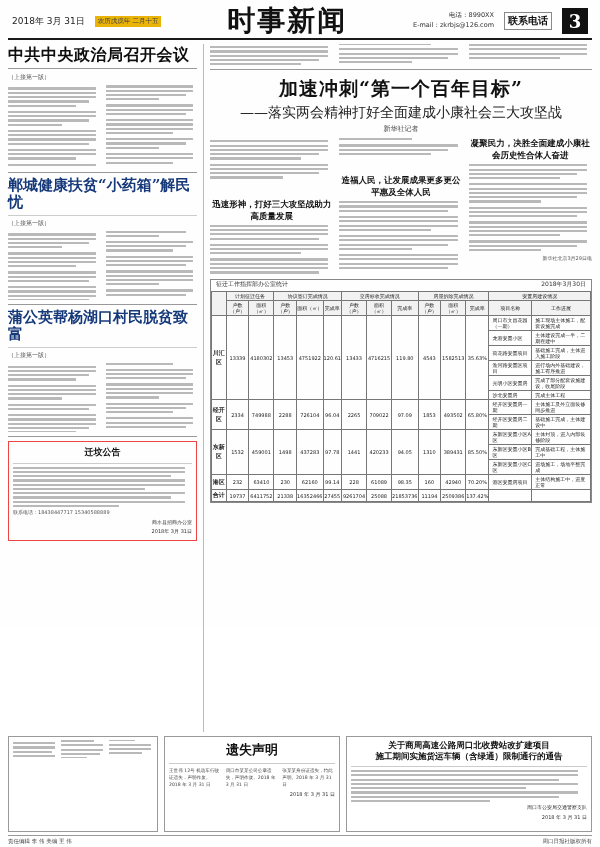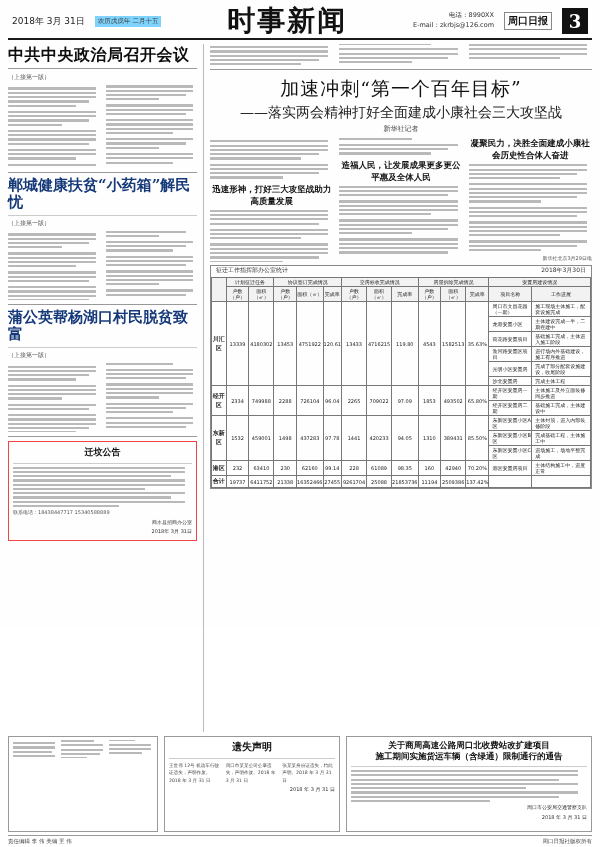--- a/index.html
+++ b/index.html
@@ -20,21 +20,21 @@
 
   
   .masthead {
     display:flex; align-items:center; justify-content:space-between;
     border-bottom:2px solid #1a1a1a;
     padding:2px 4px 4px 4px;
     height:34px;
   }
   .mh-left { font-size:8.5px; color:#222; display:flex; align-items:center; gap:10px;}
   .mh-date { font-size:9px; }
-  .mh-sub { font-size:6.5px; color:#444; background:#7dd3fc; padding:1px 3px;}
+  .mh-sub { font-size:6.5px; color:#444; background:#eab308; padding:1px 3px;}
   .mh-center { display:flex; align-items:center; gap:6px; }
   .mh-title {
     font-family:"DejaVu Serif", serif;
     font-weight:bold; font-size:28px; letter-spacing:2px;
     color:#111;
   }
   .mh-right { display:flex; align-items:center; gap:10px; font-size:6.5px; color:#333;}
   .mh-contact { text-align:right; line-height:1.5; }
   .mh-paper {
     font-family:"DejaVu Serif", serif;
@@ -74,25 +74,25 @@
   }
   .ln.s1 { width:96%; }
   .ln.s2 { width:88%; }
   .ln.s3 { width:74%; }
   .ln.s4 { width:59%; }
   .para { margin-bottom:4px; }
 
   .subhead {
     font-family:"DejaVu Serif", serif;
     font-weight:bold; font-size:8.5px; color:#111;
-    margin:5px 0 2px 0; text-align:center;
+    margin:20px 0 2px 0; text-align:center;
   }
   .big-title {
     font-family:"DejaVu Serif", serif;
-    font-weight:normal; font-size:19px; color:#111;
+    font-weight:bold; font-size:19px; color:#111;
     text-align:center; margin:6px 0 2px 0; letter-spacing:1px;
   }
   .big-sub {
     text-align:center; font-size:14px; color:#222; margin-bottom:2px;
     font-family:"DejaVu Serif", serif;
   }
   .big-agency { text-align:center; font-size:7px; color:#444; margin-bottom:4px; }
 
   
   .table-block { border:1px solid #888; margin-top:4px; }
@@ -110,21 +110,21 @@
   
   .bottom { display:flex; gap:6px; margin-top:4px; height:96px; }
   .notice { border:1px solid #999; padding:3px 4px; font-size:5.5px; line-height:1.5; }
   .n1 { width:150px; }
   .n2 { width:176px; }
   .n3 { flex:1; }
   .notice-title {
     text-align:center; font-family:"DejaVu Serif", serif; font-weight:bold;
     font-size:9px; margin-bottom:2px; color:#111;
   }
-  .notice-title.sm { font-size:10px;font-family:Liberation Mono, monospace; }
+  .notice-title.sm { font-size:13px; }
   .notice-foot { text-align:right; font-size:5px; color:#333; margin-top:2px;}
   .mini-cols { column-count:3; column-gap:4px; font-size:4.6px; line-height:1.6; color:#444;}
 
   .footer {
     border-top:1px solid #999; margin-top:3px; padding-top:2px;
     display:flex; justify-content:space-between; font-size:5.5px; color:#444;
   }
 
   .announce-title {
     font-family:"DejaVu Serif", serif; font-weight:bold; font-size:8.5px;
@@ -143,21 +143,21 @@
       <span class="mh-sub">农历戊戌年 二月十五</span>
     </div>
     <div class="mh-center">
       <span class="mh-title">时事新闻</span>
     </div>
     <div class="mh-right">
       <div class="mh-contact">
         <div>电话：8990XX</div>
         <div>E-mail：zkrbjs@126.com</div>
       </div>
-      <span class="mh-paper">周口日报</span>
+      <span class="mh-paper">联系电话</span>
       <span class="mh-num">3</span>
     </div>
   </div>
 
   <div class="body-wrap">
 
     <div class="col-left">
 
       <div>
         <div class="headline h-main">中共中央政治局召开会议</div>

